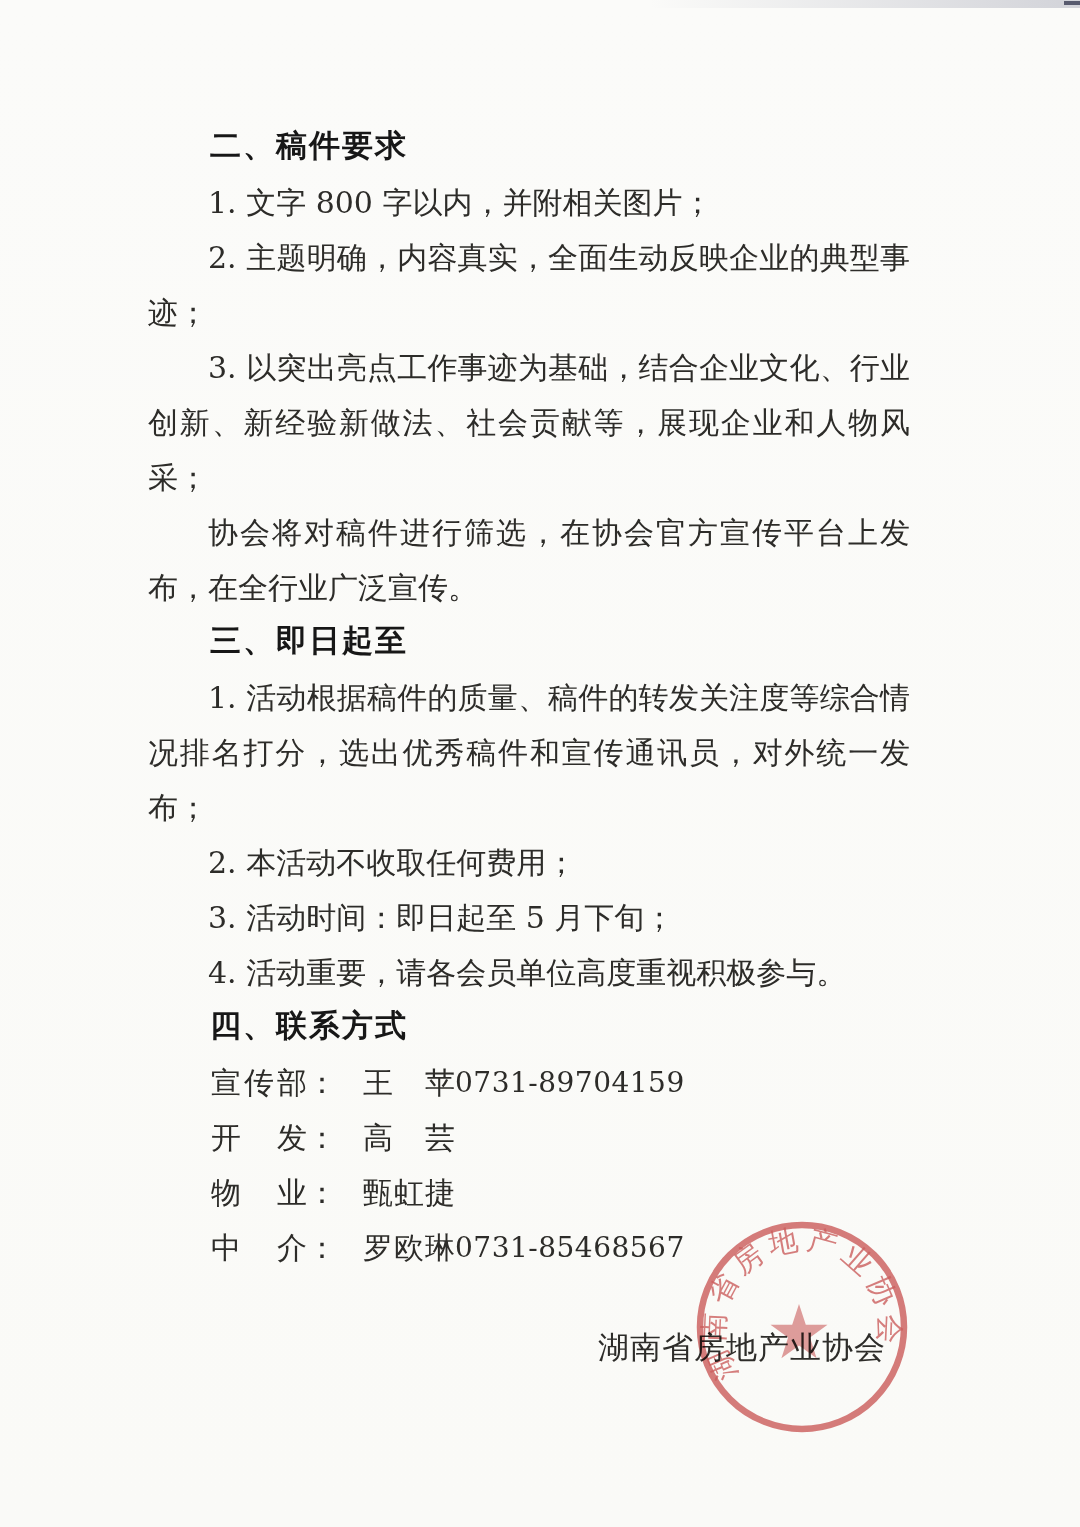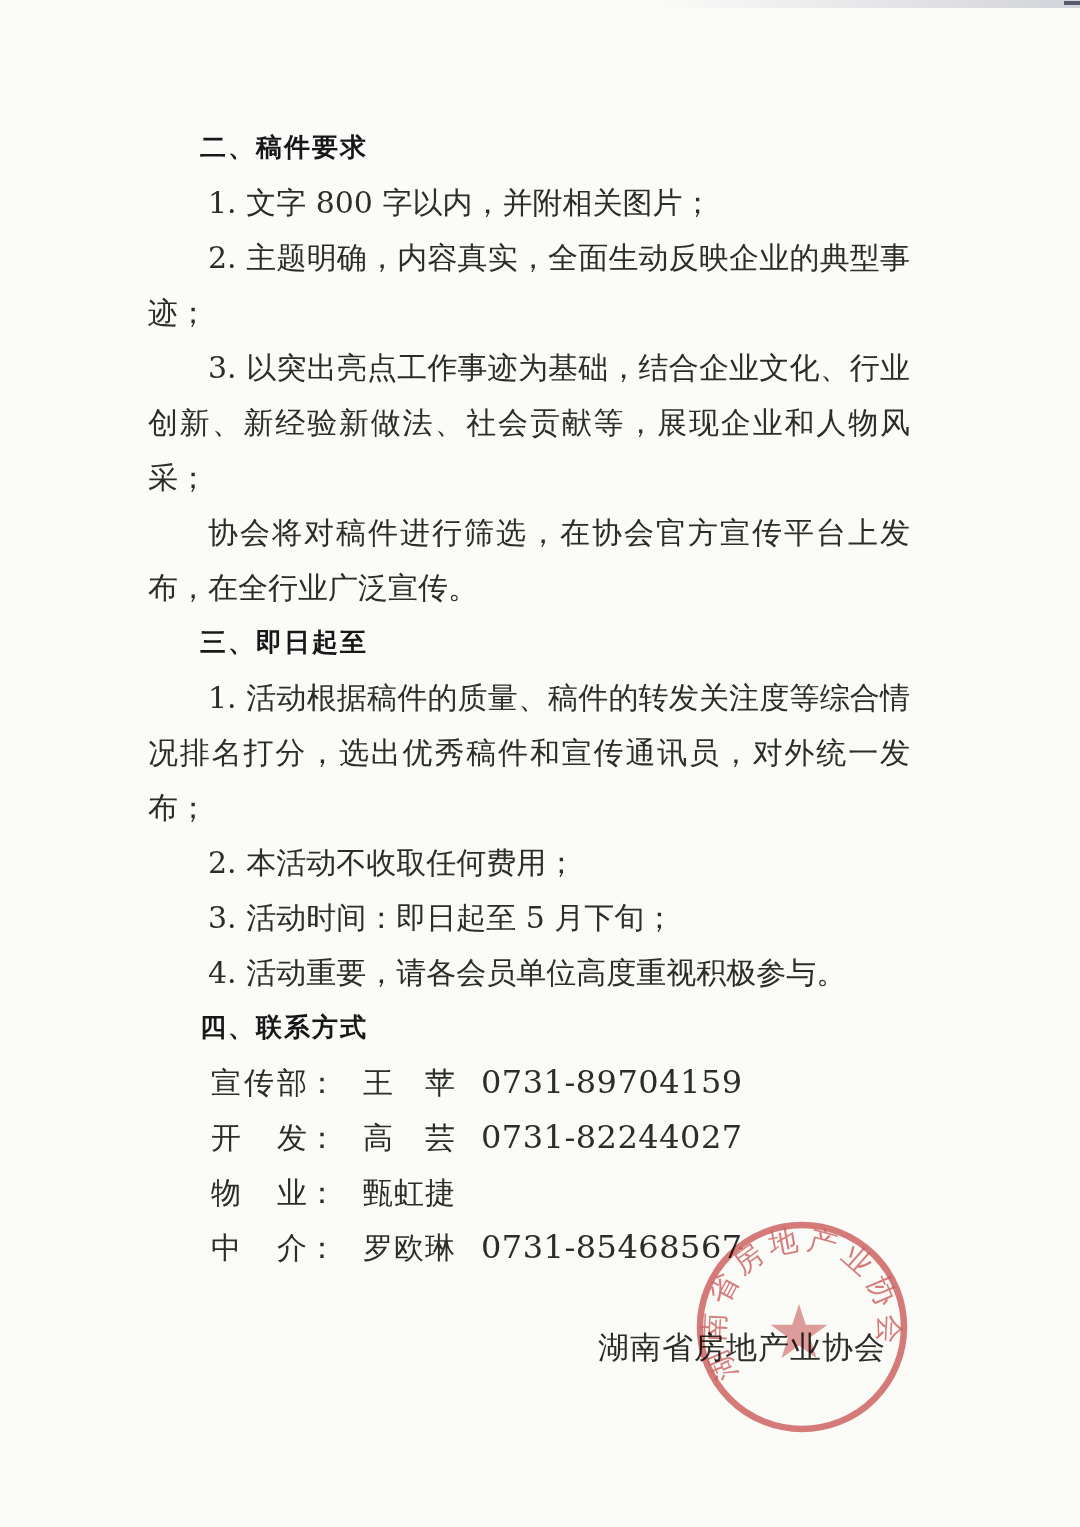--- a/index.html
+++ b/index.html
@@ -30,23 +30,23 @@
     position: absolute;
     left: 148px; top: 120px;
     width: 762px;
     font-size: 30px;
     line-height: 55px;
     text-align: justify;
     text-justify: inter-ideograph;
   }
   .content p { margin: 0; text-indent: 2em; }
   p.heading {
-    font-family: Liberation Sans, sans-serif;
+    font-family: Liberation Mono, monospace;
     font-weight: 700;
-    font-size: 26px;
+    font-size: 31px;
     color: var(--heading-ink, #171717);
     letter-spacing: 2px;
   }
   
   .contact-row {
     display: flex;
     align-items: flex-end;
     padding-left: 63px;
     font-size: 30px;
     line-height: 55px;
@@ -59,22 +59,21 @@
   }
   .contact-colon { display: inline-block; width: 17px; }
   .contact-name {
     display: inline-block;
     width: 92px;
     margin-left: 39px;
     text-align: justify;
     text-align-last: justify;
   }
   .contact-phone {
-    margin-left: 26px;
-    font-size: 32px;
+    font-size: 28px;
     letter-spacing: 0.5px;
     white-space: nowrap;
   }
   
   .signature {
     margin-top: 44px;
     text-align: right;
     padding-right: 24px;
     line-height: 56px;
   }
@@ -113,21 +112,20 @@
     <div class="contact-row">
       <span class="contact-dept">宣传部</span>
         <span class="contact-colon">：</span>
       <span class="contact-name">王苹</span>
       <span class="contact-phone">0731-89704159</span>
     </div>
     <div class="contact-row">
       <span class="contact-dept">开发</span>
         <span class="contact-colon">：</span>
       <span class="contact-name">高芸</span>
-      <span class="contact-phone">0731-82244027</span>
     </div>
     <div class="contact-row">
       <span class="contact-dept">物业</span>
         <span class="contact-colon">：</span>
       <span class="contact-name">甄虹捷</span>
     </div>
     <div class="contact-row">
       <span class="contact-dept">中介</span>
         <span class="contact-colon">：</span>
       <span class="contact-name">罗欧琳</span>

